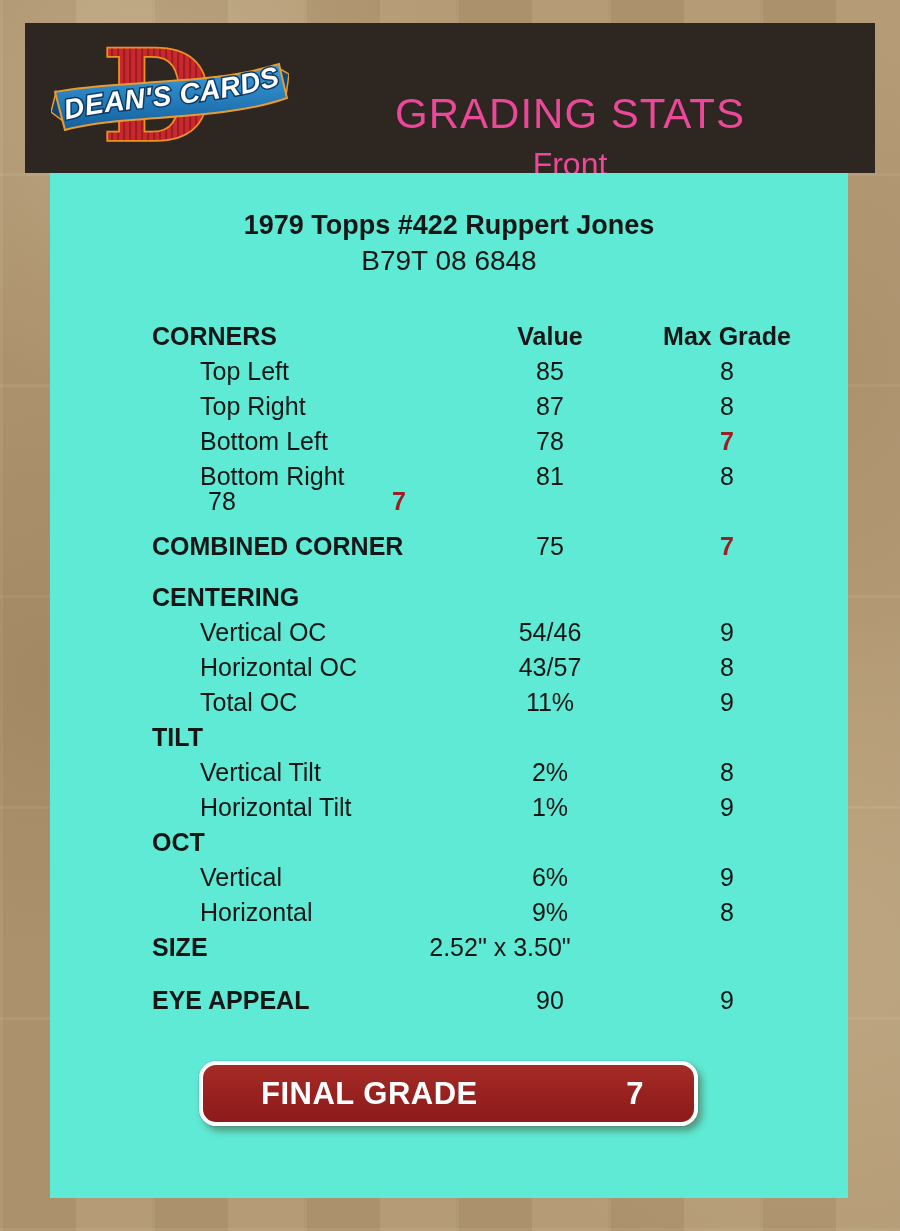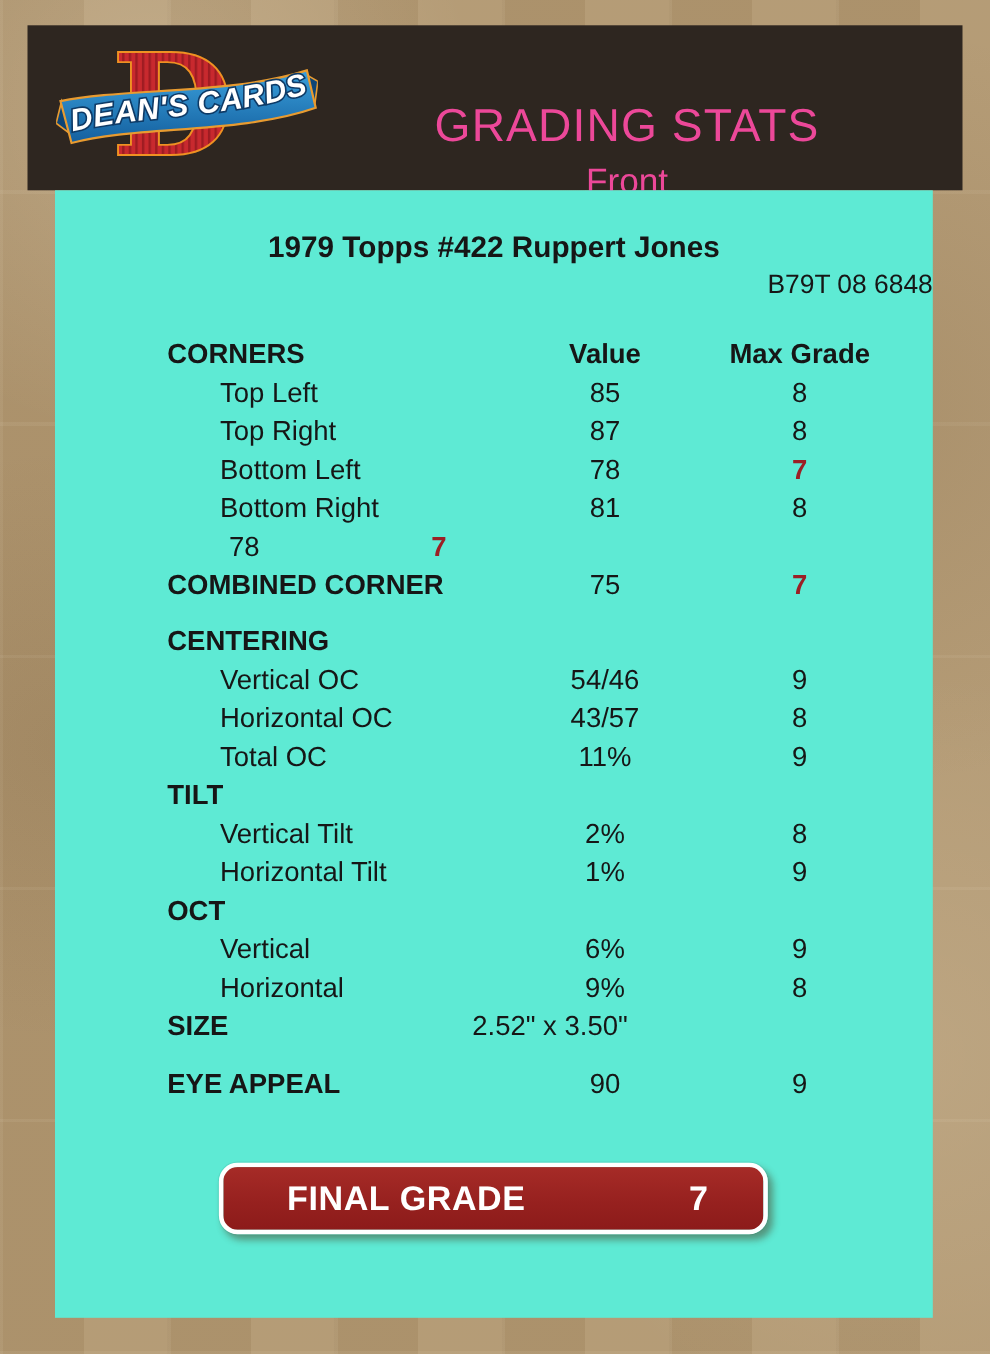--- a/index.html
+++ b/index.html
@@ -33,24 +33,24 @@
     text-align:center; color:#ec4899;margin-top:34px;
   }
   .header-title   { font-size:42px; letter-spacing:1px; line-height:1.1; }
   .header-subtitle{ font-size:32px; margin-top:9px; }
   .panel {
     position:absolute; left:50px; top:173px; width:798px; height:1025px;
     background:#5eead4; color:#161616;
     padding-top:37px;
   }
   .card-title  { text-align:center; font-size:27px; font-weight:bold; }
-  .card-serial { text-align:right; font-size:24px; margin-top:4px; }
+  .card-serial { text-align:center; font-size:28px; margin-top:4px; }
   .grading-table { margin:35px 0 0 102px; width:655px; font-size:25px; }
   .row { display:flex; align-items:baseline; height:35px; }
-  .cl { flex:1; white-space:nowrap; }
+  .cl { flex:1; white-space:nowrap;margin-top:10px; }
   .cv { width:140px; text-align:center; }
   .cg { width:160px; margin-left:27px; text-align:center; }
   .cv.wide { width:240px; margin-left:-100px; }
   .b   { font-weight:bold; }
   .indent .cl { padding-left:48px; }
   .red { color:#9b2025; font-weight:bold; }
   .gap-lg { margin-top:16px; }
   .gap-md { margin-top:18px; }
   .final-grade {
     margin:50px 0 0 149px;

